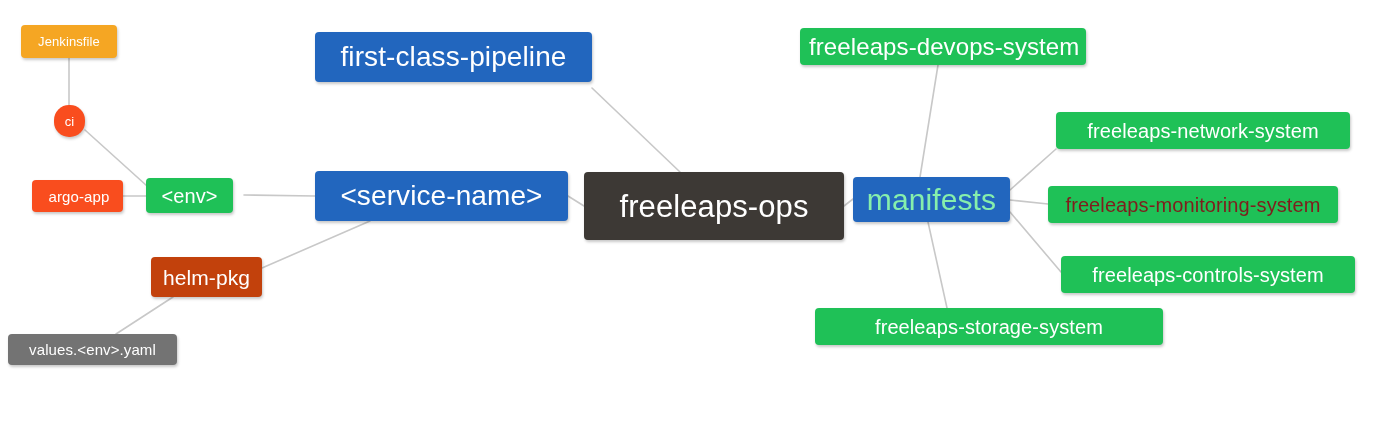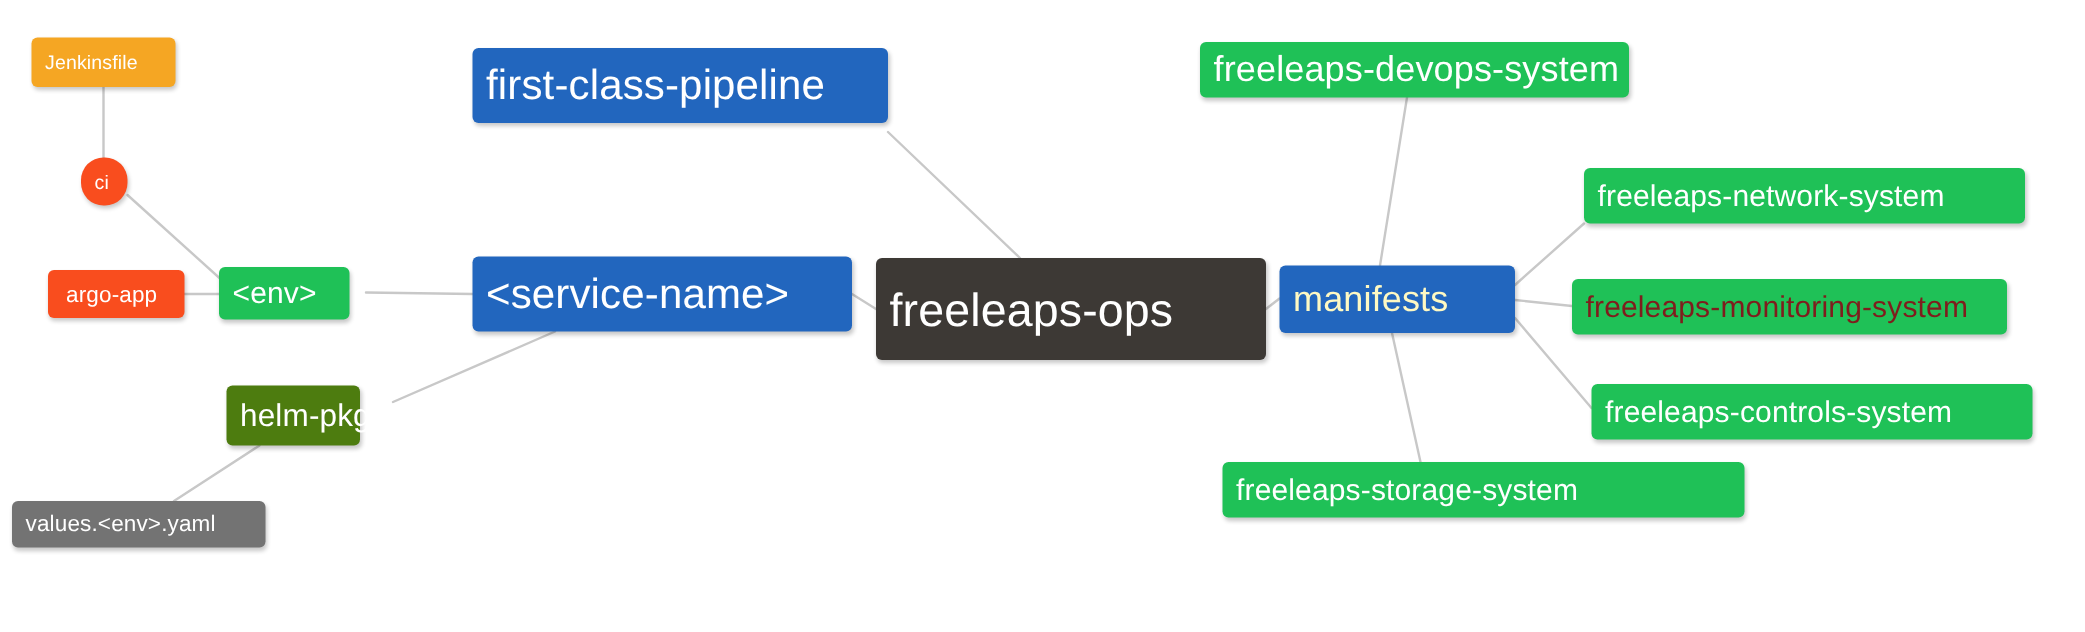--- a/index.html
+++ b/index.html
@@ -38,21 +38,21 @@
     white-space: nowrap;
     box-shadow: 1px 2px 3px rgba(0,0,0,0.22);
     line-height: 1;
     letter-spacing: 0.1px;
     padding: 0 9px;
     cursor: pointer;
   }
   .node-label {
     display: block;
     width: 100%;
-    text-align: left;
+    text-align: center;
   }
 </style>
 </head>
 <body>
 
 <div id="mindmap-canvas">
   <svg id="edge-layer" viewBox="0 0 1390 421" width="1390" height="421" xmlns="http://www.w3.org/2000/svg">
       <polyline points="584,206 568,196" fill="none" stroke="#c8c8c8" stroke-width="1.6" stroke-linecap="round"></polyline>
       <polyline points="844,206 853,199" fill="none" stroke="#c8c8c8" stroke-width="1.6" stroke-linecap="round"></polyline>
       <polyline points="680,172 592,88" fill="none" stroke="#c8c8c8" stroke-width="1.6" stroke-linecap="round"></polyline>
@@ -74,36 +74,36 @@
       </div>
       <div class="node" style="left: 54px; top: 105px; width: 31px; height: 32px; background: rgb(249, 77, 30); font-size: 13px; color: rgb(255, 255, 255); border-radius: 15px;">
         <span class="node-label">ci</span>
       </div>
       <div class="node" style="left: 32px; top: 180px; width: 91px; height: 32px; background: rgb(249, 77, 30); font-size: 15px; color: rgb(255, 255, 255); padding-left: 12px;">
         <span class="node-label">argo-app</span>
       </div>
       <div class="node" style="left: 146px; top: 178px; width: 87px; height: 35px; background: rgb(31, 193, 87); font-size: 20px; color: rgb(255, 255, 255);">
         <span class="node-label">&lt;env&gt;</span>
       </div>
-      <div class="node" style="left: 151px; top: 257px; width: 89px; height: 40px; background: #4d7c0f; font-size: 21px; color: rgb(255, 255, 255);">
+      <div class="node" style="left: 151px; top: 257px; width: 111px; height: 40px; background: #c2410c; font-size: 21px; color: rgb(255, 255, 255);">
         <span class="node-label">helm-pkg</span>
       </div>
       <div class="node" style="left: 8px; top: 334px; width: 169px; height: 31px; background: #737373; font-size: 15px; color: rgb(255, 255, 255);">
         <span class="node-label">values.&lt;env&gt;.yaml</span>
       </div>
       <div class="node" style="left: 315px; top: 32px; width: 277px; height: 50px; background: rgb(34, 102, 190); font-size: 28px; color: rgb(255, 255, 255);">
         <span class="node-label">first-class-pipeline</span>
       </div>
       <div class="node" style="left: 315px; top: 171px; width: 253px; height: 50px; background: rgb(34, 102, 190); font-size: 28px; color: rgb(255, 255, 255);">
         <span class="node-label">&lt;service-name&gt;</span>
       </div>
       <div class="node" style="left: 584px; top: 172px; width: 260px; height: 68px; background: rgb(61, 57, 53); font-size: 31px; color: rgb(255, 255, 255);">
         <span class="node-label">freeleaps-ops</span>
       </div>
-      <div class="node" style="left: 853px; top: 177px; width: 157px; height: 45px; background: rgb(34, 102, 190); font-size: 24px; color: #fef9c3;">
+      <div class="node" style="left: 853px; top: 177px; width: 157px; height: 45px; background: rgb(34, 102, 190); font-size: 30px; color: #86efac;">
         <span class="node-label">manifests</span>
       </div>
       <div class="node" style="left: 800px; top: 28px; width: 286px; height: 37px; background: rgb(31, 193, 87); font-size: 24px; color: rgb(255, 255, 255);">
         <span class="node-label">freeleaps-devops-system</span>
       </div>
       <div class="node" style="left: 1056px; top: 112px; width: 294px; height: 37px; background: rgb(31, 193, 87); font-size: 20px; color: rgb(255, 255, 255);">
         <span class="node-label">freeleaps-network-system</span>
       </div>
       <div class="node" style="left: 1048px; top: 186px; width: 290px; height: 37px; background: rgb(31, 193, 87); font-size: 20px; color: #7f1d1d;">
         <span class="node-label">freeleaps-monitoring-system</span>

